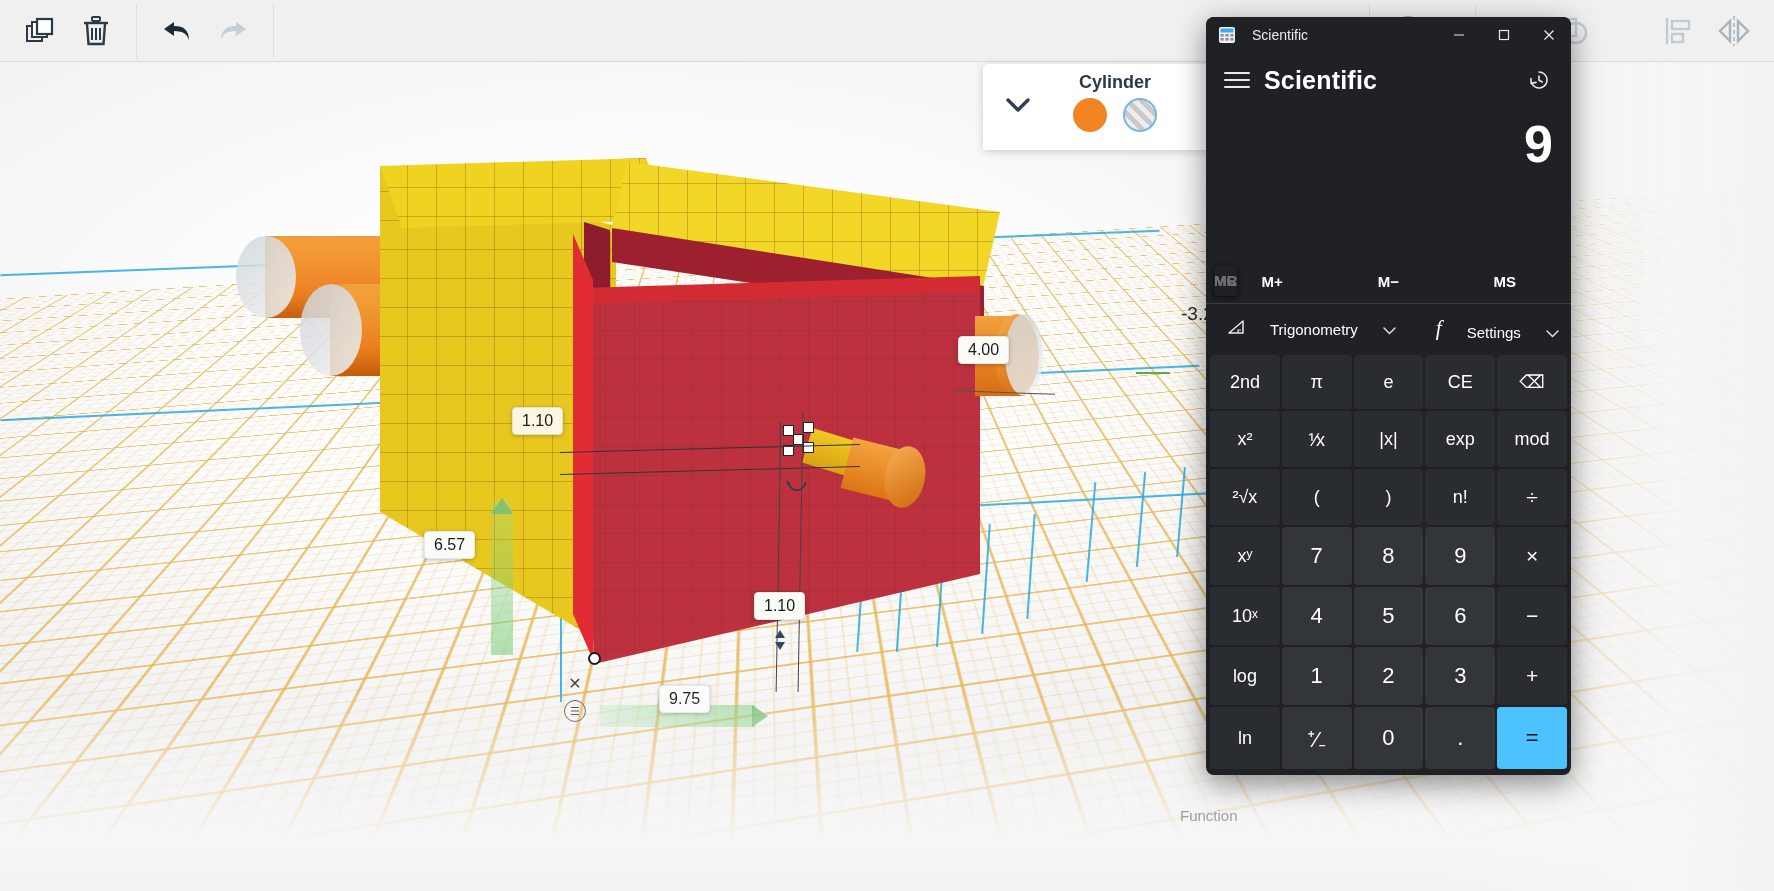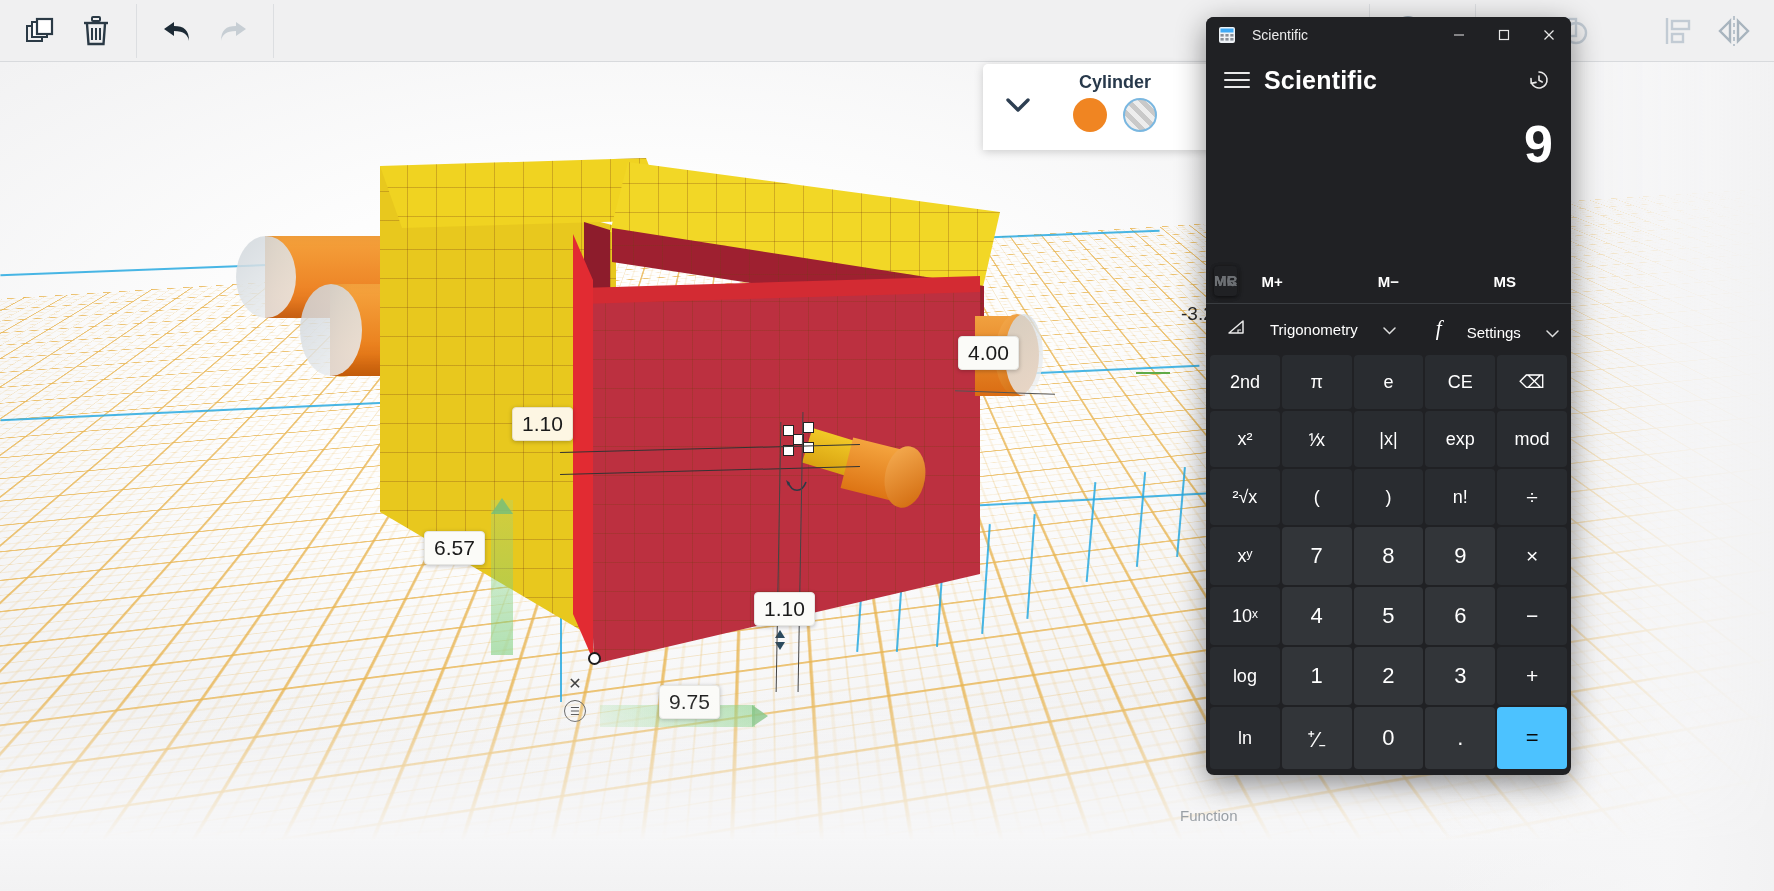--- a/index.html
+++ b/index.html
@@ -72,21 +72,21 @@
       linear-gradient(to bottom, rgba(120,60,20,.28) 1px, transparent 1px);
     background-size: 29px 29px;
   }
 
   
   .cyl-body { position:absolute; border-radius: 0; }
   .cyl-cap { position:absolute; border-radius:50%; }
 
   
   .dim {
-    position:absolute; padding:4px 9px; font-size:21px; color:#1a1a1a;
+    position:absolute; padding:4px 9px; font-size:16px; color:#1a1a1a;
     border-radius:4px; box-shadow:0 1px 4px rgba(0,0,0,.25);
     white-space:nowrap; line-height:1.15;
   }
   .dim.warm { background:#fdf6e3; border:1px solid #e8e0c8; }
   .dim.plain { background:#fbfbf8; border:1px solid #e6e6e2; }
   .dim.bare { background:transparent; box-shadow:none; border:none; font-size:19px; }
 
   
   .garrow { position:absolute; background:linear-gradient(to top, rgba(118,204,118,.55), rgba(150,220,150,.25)); }
 

